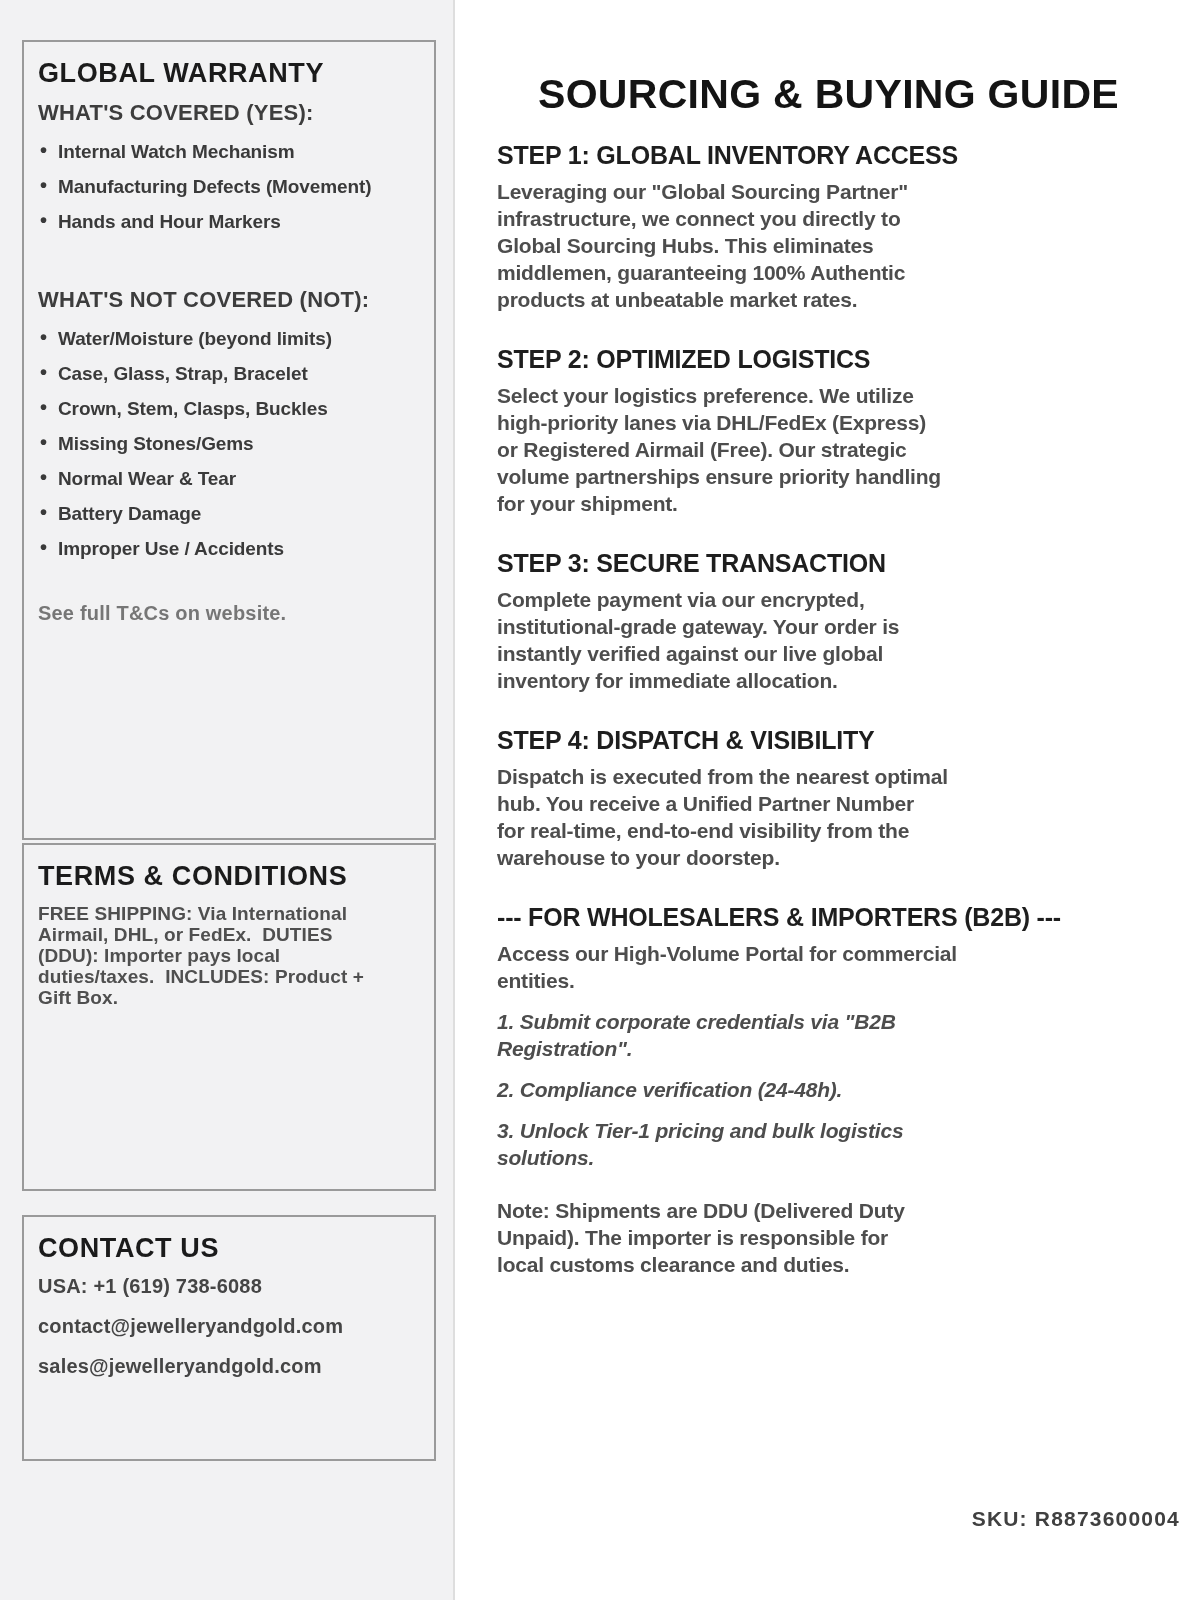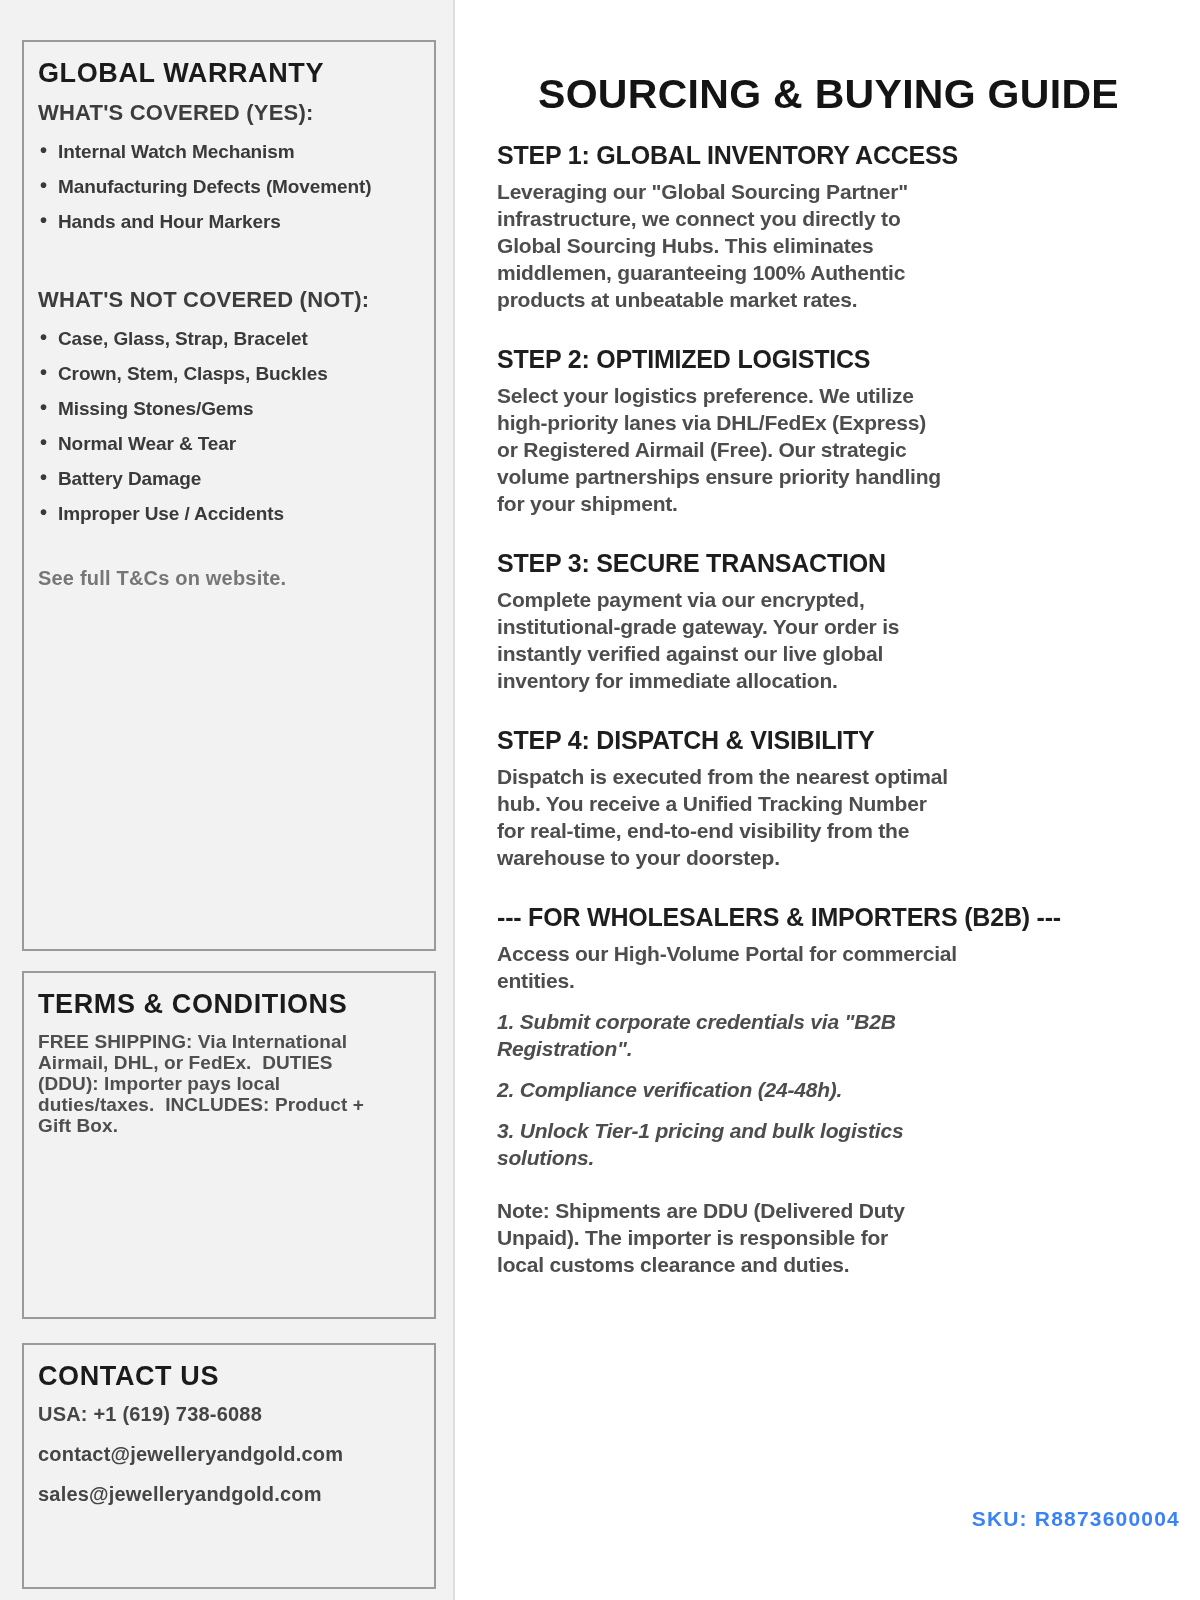--- a/index.html
+++ b/index.html
@@ -25,21 +25,21 @@
     border:2px solid #9a9a9a;
     background:#f2f2f3;
     padding:16px 14px 0 14px;
   }
   .panel-title {
     margin:0 0 12px 0;
     font-size:27px; font-weight:bold;
     color:#1b1b1b; letter-spacing:0.6px;
     line-height:30px;
   }
-  .panel.warranty { height:911px; margin-bottom:20px; }
+  .panel.warranty { height:800px; margin-bottom:3px; }
   .panel.terms    { height:348px; margin-bottom:24px; }
   .panel.contact  { height:246px; }
 
   .sub-heading {
     margin:0 0 8px 0;
     font-size:22px; font-weight:bold;
     color:#3d3d3d; letter-spacing:0.2px;
     line-height:26px;
   }
   .sub-heading.not-covered { margin-top:48px; }
@@ -107,21 +107,21 @@
     color:#4d4d4d; line-height:27px;
     letter-spacing:-0.2px;
     white-space:pre-line;
   }
   .b2b-item { margin-top:14px;font-style:italic; }
   .b2b-note { margin-top:26px; }
 
   .sku {
     position:absolute; right:20px; top:1507px;
     font-size:21px; font-weight:bold;
-    color:#3b82f6; letter-spacing:1.2px;
+    color:#404040; letter-spacing:1.2px;
   }
 </style>
 </head>
 <body>
 
 <div class="page">
 
   <aside class="sidebar">
 
     <section class="panel warranty">
@@ -129,20 +129,21 @@
 
       <h3 class="sub-heading">WHAT'S COVERED (YES):</h3>
       <ul class="bullet-list">
         <li>Internal Watch Mechanism</li>
         <li>Manufacturing Defects (Movement)</li>
         <li>Hands and Hour Markers</li>
       </ul>
 
       <h3 class="sub-heading not-covered">WHAT'S NOT COVERED (NOT):</h3>
       <ul class="bullet-list">
+        <li>Water/Moisture (beyond limits)</li>
         <li>Case, Glass, Strap, Bracelet</li>
         <li>Crown, Stem, Clasps, Buckles</li>
         <li>Missing Stones/Gems</li>
         <li>Normal Wear &amp; Tear</li>
         <li>Battery Damage</li>
         <li>Improper Use / Accidents</li>
       </ul>
 
       <p class="tcs-note">See full T&amp;Cs on website.</p>
     </section>
@@ -191,21 +192,21 @@
       <h2 class="step-heading">STEP 3: SECURE TRANSACTION</h2>
       <p class="step-body">Complete payment via our encrypted,
 institutional-grade gateway. Your order is
 instantly verified against our live global
 inventory for immediate allocation.</p>
     </section>
 
     <section>
       <h2 class="step-heading">STEP 4: DISPATCH &amp; VISIBILITY</h2>
       <p class="step-body">Dispatch is executed from the nearest optimal
-hub. You receive a Unified Tracking Number
+hub. You receive a Unified Partner Number
 for real-time, end-to-end visibility from the
 warehouse to your doorstep.</p>
     </section>
 
     <section>
       <h2 class="step-heading">--- FOR WHOLESALERS &amp; IMPORTERS (B2B) ---</h2>
       <p class="step-body">Access our High-Volume Portal for commercial
 entities.</p>
       <p class="step-body b2b-item">1. Submit corporate credentials via "B2B
 Registration".</p>

